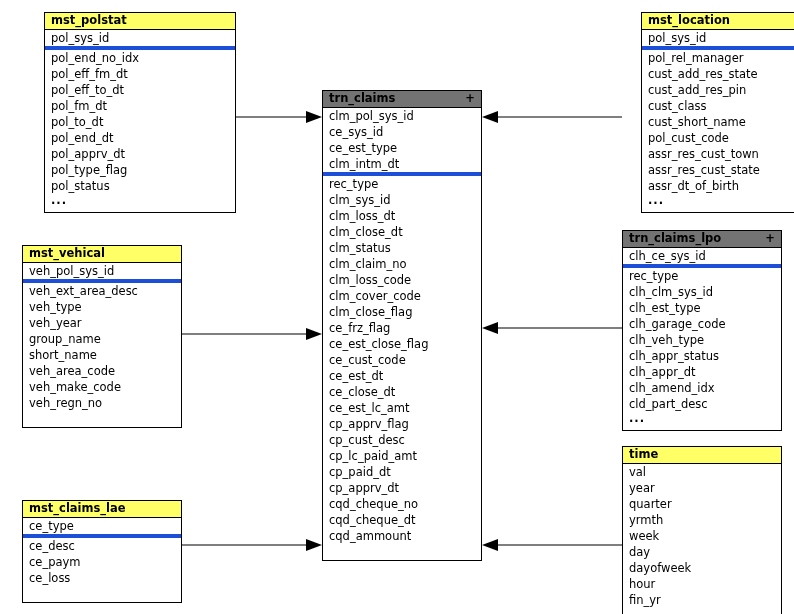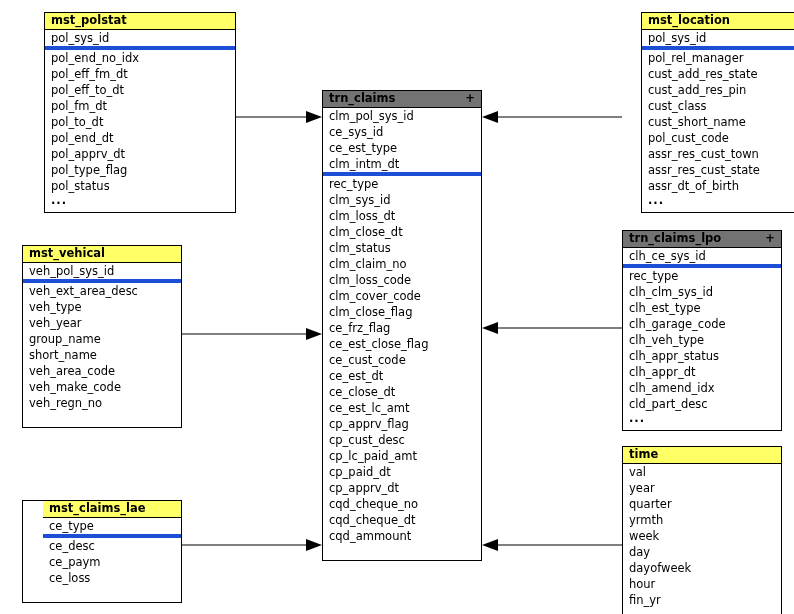--- a/index.html
+++ b/index.html
@@ -160,21 +160,21 @@
       <div class="field">veh_year</div>
       <div class="field">group_name</div>
       <div class="field">short_name</div>
       <div class="field">veh_area_code</div>
       <div class="field">veh_make_code</div>
       <div class="field">veh_regn_no</div>
       <div class="field">&nbsp;</div>
     </div>
   </div>
 
-  <div class="entity" style="left:22px; top:500px; width:160px;padding-left:20px;">
+  <div class="entity" style="left:22px; top:500px; width:160px;">
     <div class="entity-header yellow">
       <span>mst_claims_lae</span>
       <span class="plus"></span>
     </div>
     <div class="pk-group">
       <div class="field">ce_type</div>
     </div>
     <div>
       <div class="field">ce_desc</div>
       <div class="field">ce_paym</div>

